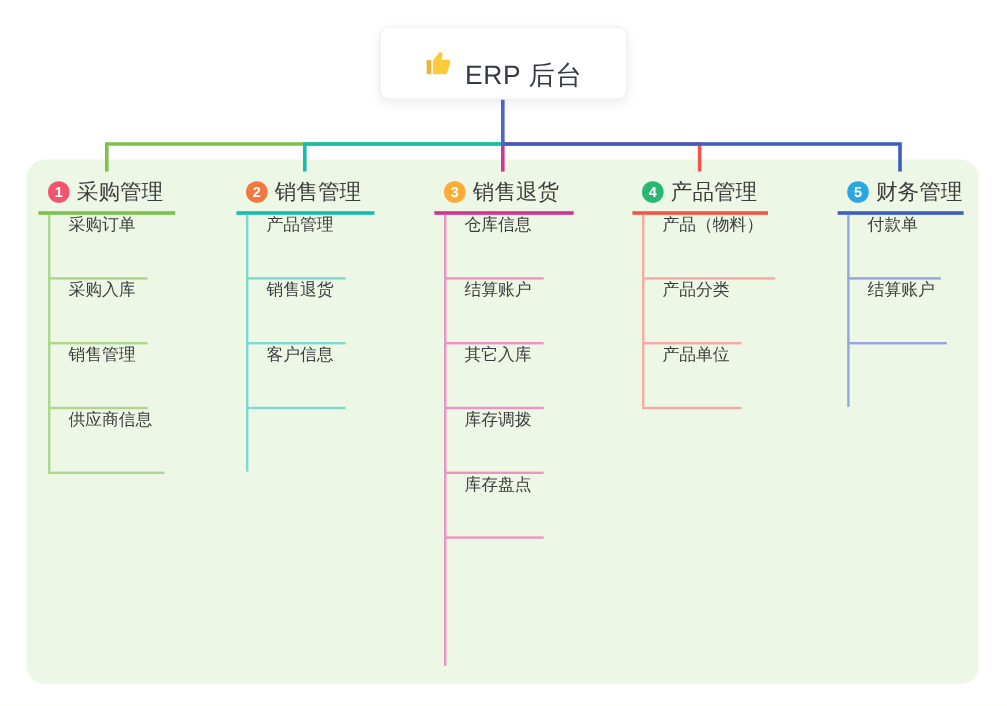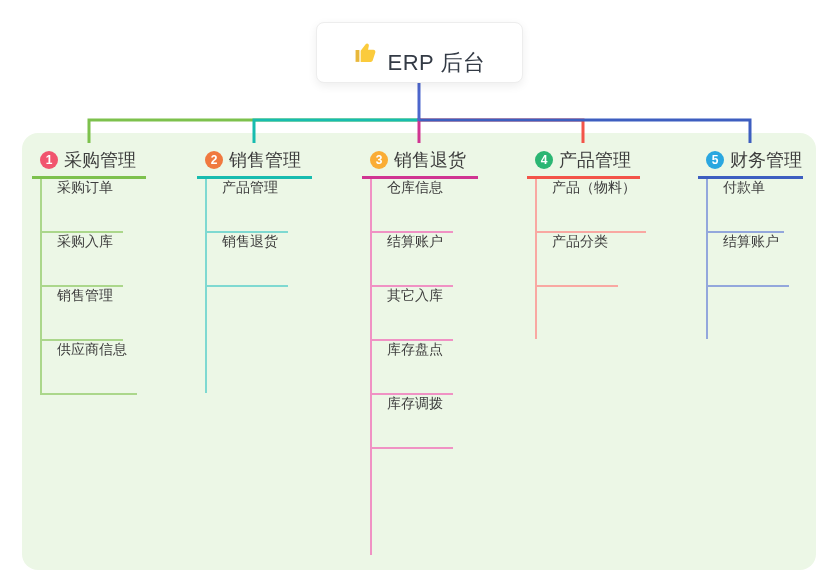--- a/index.html
+++ b/index.html
@@ -96,60 +96,66 @@
       <span class="branch-title-label">销售管理</span>
     </div>
     <div class="rail" style="height: 214px;"></div>
     <div class="children">
         <div class="child-row">
           <span class="child-label">产品管理</span>
         </div>
         <div class="child-row">
           <span class="child-label">销售退货</span>
         </div>
+        <div class="child-row">
+          <span class="child-label">客户信息</span>
+        </div>
       </div>
   </div>
 
   <div class="branch" style="left: 362px; width: 116px; --line: #D03592; --lite: #F092C4; --badge: #FAAD35;">
     <div class="branch-title">
       <span class="badge">3</span>
       <span class="branch-title-label">销售退货</span>
     </div>
     <div class="rail" style="height: 376px;"></div>
     <div class="children">
         <div class="child-row">
           <span class="child-label">仓库信息</span>
         </div>
         <div class="child-row">
           <span class="child-label">结算账户</span>
         </div>
         <div class="child-row">
           <span class="child-label">其它入库</span>
         </div>
         <div class="child-row">
-          <span class="child-label">库存盘点</span>
+          <span class="child-label">库存调拨</span>
         </div>
         <div class="child-row">
-          <span class="child-label">库存调拨</span>
+          <span class="child-label">库存盘点</span>
         </div>
       </div>
   </div>
 
   <div class="branch" style="left: 527px; width: 113px; --line: #F35449; --lite: #F9A8A2; --badge: #2BB673;">
     <div class="branch-title">
       <span class="badge">4</span>
       <span class="branch-title-label">产品管理</span>
     </div>
     <div class="rail" style="height: 160px;"></div>
     <div class="children">
         <div class="child-row">
           <span class="child-label">产品（物料）</span>
         </div>
         <div class="child-row">
           <span class="child-label">产品分类</span>
+        </div>
+        <div class="child-row">
+          <span class="child-label">产品单位</span>
         </div>
       </div>
   </div>
 
   <div class="branch" style="left: 698px; width: 105px; --line: #3D5EC0; --lite: #93A7DC; --badge: #2AA7E0;">
     <div class="branch-title">
       <span class="badge">5</span>
       <span class="branch-title-label">财务管理</span>
     </div>
     <div class="rail" style="height: 160px;"></div>

